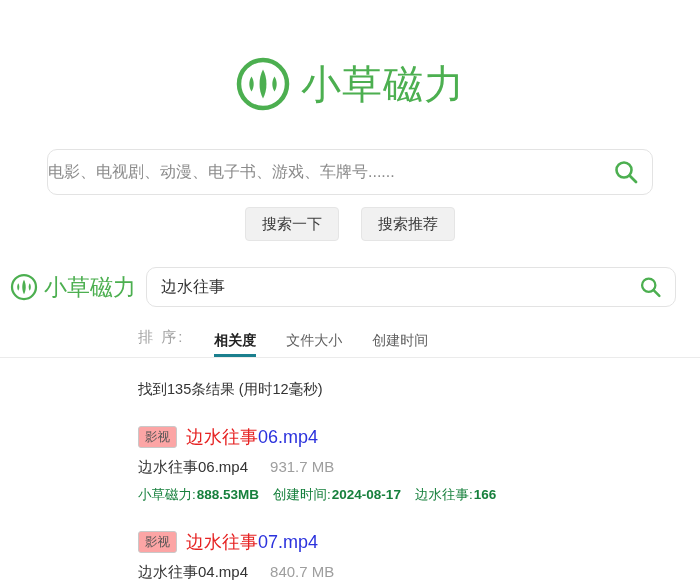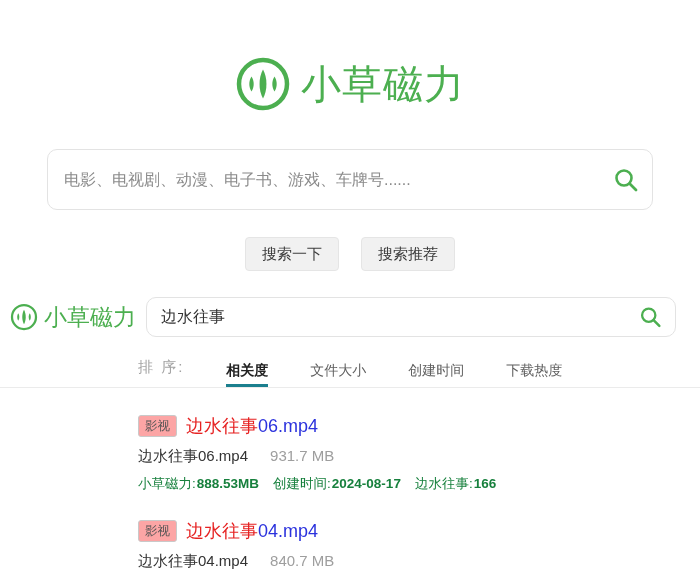--- a/index.html
+++ b/index.html
@@ -21,50 +21,50 @@
   .logo-sm svg { width: 28px; height: 28px; }
 
   
   .searchbox { position: relative; }
   .searchbox-lg { width: 606px; margin: 37px auto 0 auto; }
   .searchbox input {
     width: 100%; border: 1px solid #e3e3e3; border-radius: 10px;
     font-size: 16px; color: #333; outline: none;
     font-family: inherit; background: #fff;
   }
-  .searchbox-lg input { height: 61px; padding: 0 52px 0 16px; }
+  .searchbox-lg input { height: 46px; padding: 0 52px 0 0; }
   .searchbox-lg input::placeholder { color: #8b8b8b; opacity: 1; }
   .mag-btn {
     position: absolute; top: 50%; transform: translateY(-50%);
     background: none; border: none; cursor: pointer; line-height: 0; padding: 0;
   }
   .searchbox-lg .mag-btn { right: 14px; }
   .searchbox-sm { flex: 1; }
   .searchbox-sm input { height: 40px; padding: 0 46px 0 14px; border-radius: 10px; }
   .searchbox-sm .mag-btn { right: 14px; }
 
   
-  .btn-row { display: flex; justify-content: center; gap: 22px; margin-top: 27px; }
+  .btn-row { display: flex; justify-content: center; gap: 22px; margin-top: 12px; }
   .btn-row button {
     min-width: 92px; height: 34px; padding: 0 16px;
     background: #f1f1f1; border: 1px solid #e5e5e5; border-radius: 4px;
     font-size: 15px; color: #3c3c3c; cursor: pointer; font-family: inherit;
   }
 
   
   .results-header {
     margin-top: 26px; padding: 0 24px 0 10px;
     display: flex; align-items: center; gap: 10px;
   }
 
   
   .sortbar {
     margin-top: 21px; padding-left: 138px;
     border-bottom: 1px solid #ebebeb;
-    display: flex; align-items: flex-end; gap: 42px;
+    display: flex; align-items: flex-end; gap: 30px;
     font-size: 14px;
   }
   .sort-label { color: #a3a3a3; font-size: 15px; letter-spacing: 2px; padding-bottom: 10px; }
   .sort-tab {
     color: #5f5f5f; padding-bottom: 4px; cursor: pointer;
     border-bottom: 3px solid transparent;
   }
   .sort-tab.active { color: #222; font-weight: bold; border-bottom-color: #1b7f8e; }
 
   
@@ -146,44 +146,44 @@
             </svg>
         </button>
       </div>
     </div>
 
     <div class="sortbar">
       <span class="sort-label">排 序:</span>
       <span class="sort-tab active">相关度</span>
       <span class="sort-tab">文件大小</span>
       <span class="sort-tab">创建时间</span>
-      <span class="sort-tab">下载热度</span>
     </div>
 
+    <div class="summary">找到135条结果 (用时12毫秒)</div>
 
     <div class="result-item">
       <div class="row-title">
         <span class="badge">影视</span>
         <a class="title"><span class="hl">边水往事</span><span class="rest">06.mp4</span></a>
       </div>
       <div class="row-file">
         <span class="fname">边水往事06.mp4</span>
         <span class="fsize">931.7 MB</span>
       </div>
       <div class="row-meta">
         <span class="meta-group"><span>小草磁力:</span><b>888.53MB</b></span>
         <span class="meta-group"><span>创建时间:</span><b>2024-08-17</b></span>
         <span class="meta-group"><span>边水往事:</span><b>166</b></span>
       </div>
     </div>
 
     <div class="result-item" style="margin-top:7px;">
       <div class="row-title">
         <span class="badge">影视</span>
-        <a class="title"><span class="hl">边水往事</span><span class="rest">04.mp4</span></a>
+        <a class="title"><span class="hl">边水往事</span><span class="rest">07.mp4</span></a>
       </div>
       <div class="row-file">
         <span class="fname">边水往事04.mp4</span>
         <span class="fsize">840.7 MB</span>
       </div>
 
     </div>
 
   </section>
 </div>

